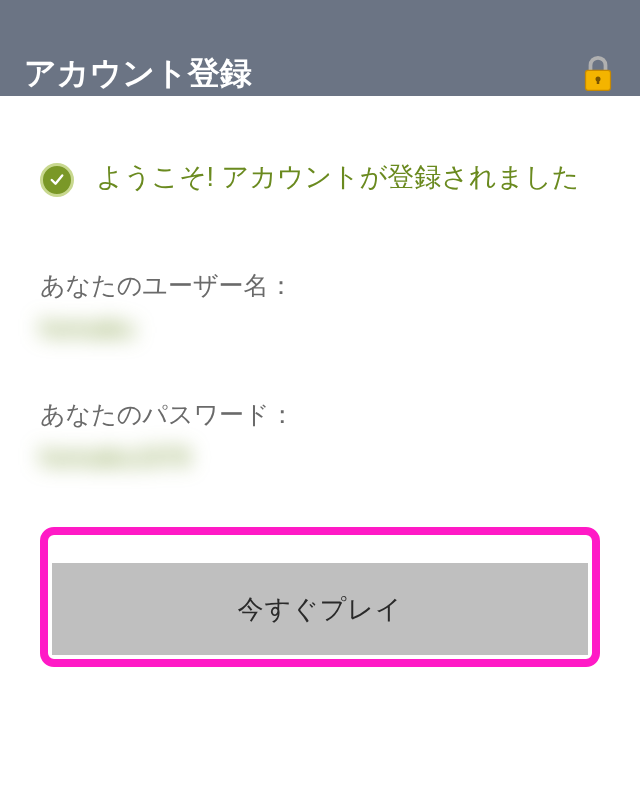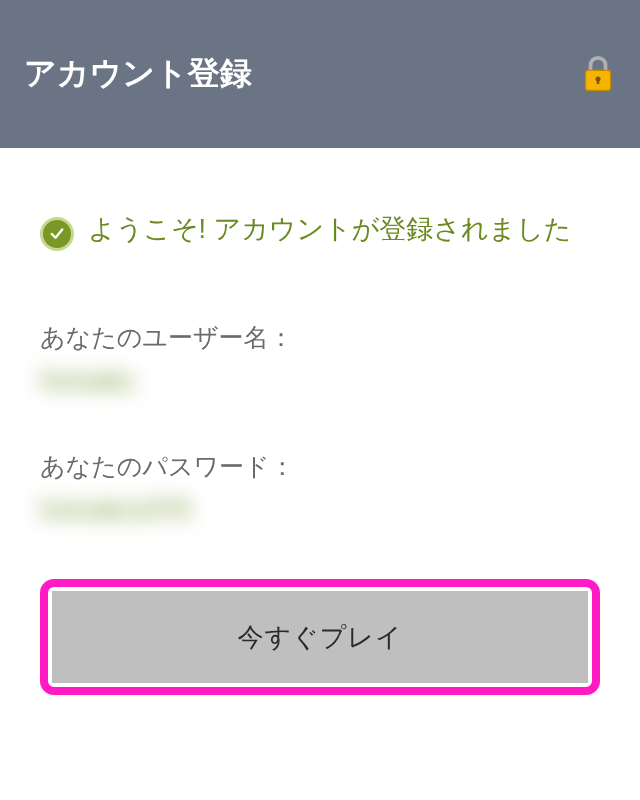--- a/index.html
+++ b/index.html
@@ -4,45 +4,45 @@
   <style>
     * { margin: 0; padding: 0; box-sizing: border-box; }
     body {
       width: 640px;
       height: 800px;
       font-family: -apple-system, BlinkMacSystemFont, "Hiragino Sans", "Meiryo", sans-serif;
       background: #ffffff;
     }
     .header {
       background: #6b7484;
-      height: 148px;
+      height: 96px;
       display: flex;
-      align-items: center;
+      align-items: flex-end;
       justify-content: space-between;
       padding: 0 24px;
     }
     .header-title {
       color: #ffffff;
       font-size: 32px;
       font-weight: 600;
     }
     .lock-icon {
       width: 36px;
       height: 44px;
       display: flex;
       align-items: center;
       justify-content: center;
     }
     .content {
       padding: 60px 40px 40px 40px;
     }
     .success-row {
       display: flex;
-      align-items: flex-end;
-      gap: 14px;
+      align-items: center;
+      gap: 22px;
       margin-bottom: 70px;
     }
     .check-badge {
       width: 34px;
       height: 34px;
       border-radius: 50%;
       background: #7a9827;
       border: 3px solid #c8d88f;
       display: flex;
       align-items: center;
@@ -85,20 +85,21 @@
     .play-button {
       width: 100%;
       height: 92px;
       background: #bfbfbf;
       border: none;
       color: #2a2a2a;
       font-size: 26px;
       font-family: inherit;
       cursor: pointer;
       letter-spacing: 1px;
+      margin-top: 24px;
     }
   </style>
 </head>
 <body>
 
 <div class="header">
   <div class="header-title">アカウント登録</div>
   <div class="lock-icon">
     <svg viewBox="0 0 24 30" width="30" height="38">
       <path d="M6 12 V8 a6 6 0 0 1 12 0 V12" fill="none" stroke="#b0b0b0" stroke-width="3" stroke-linecap="round"></path>

